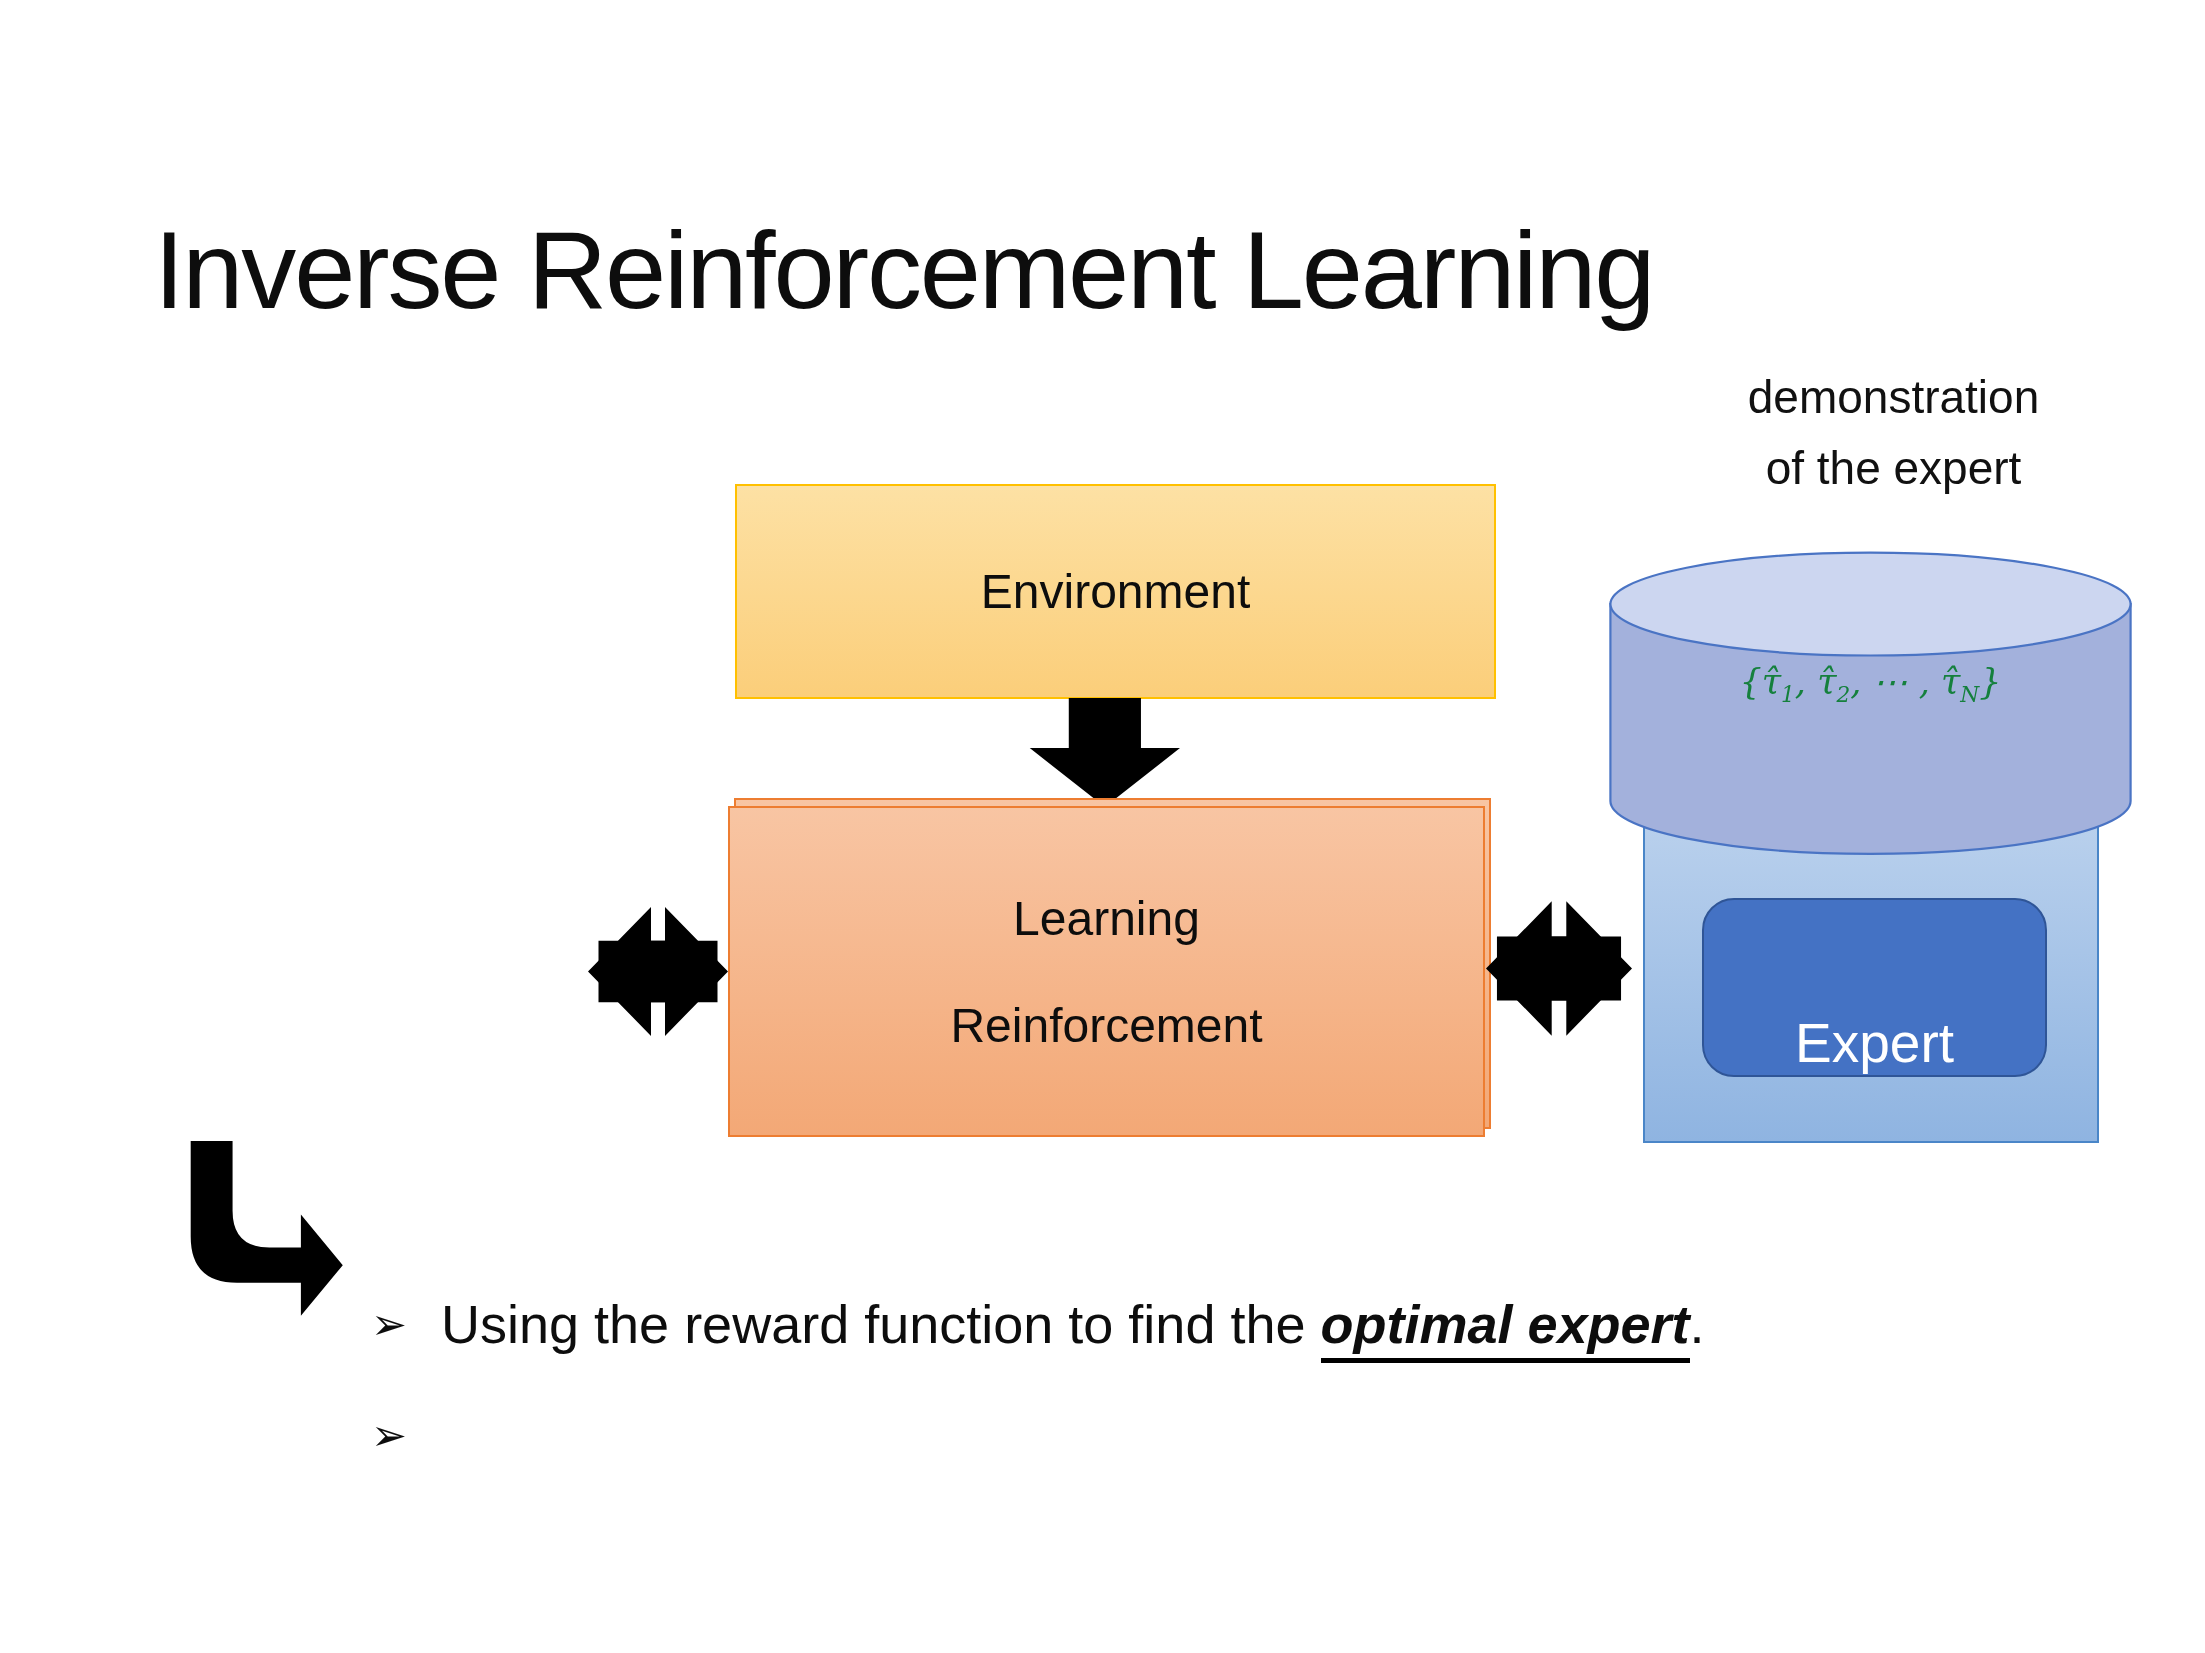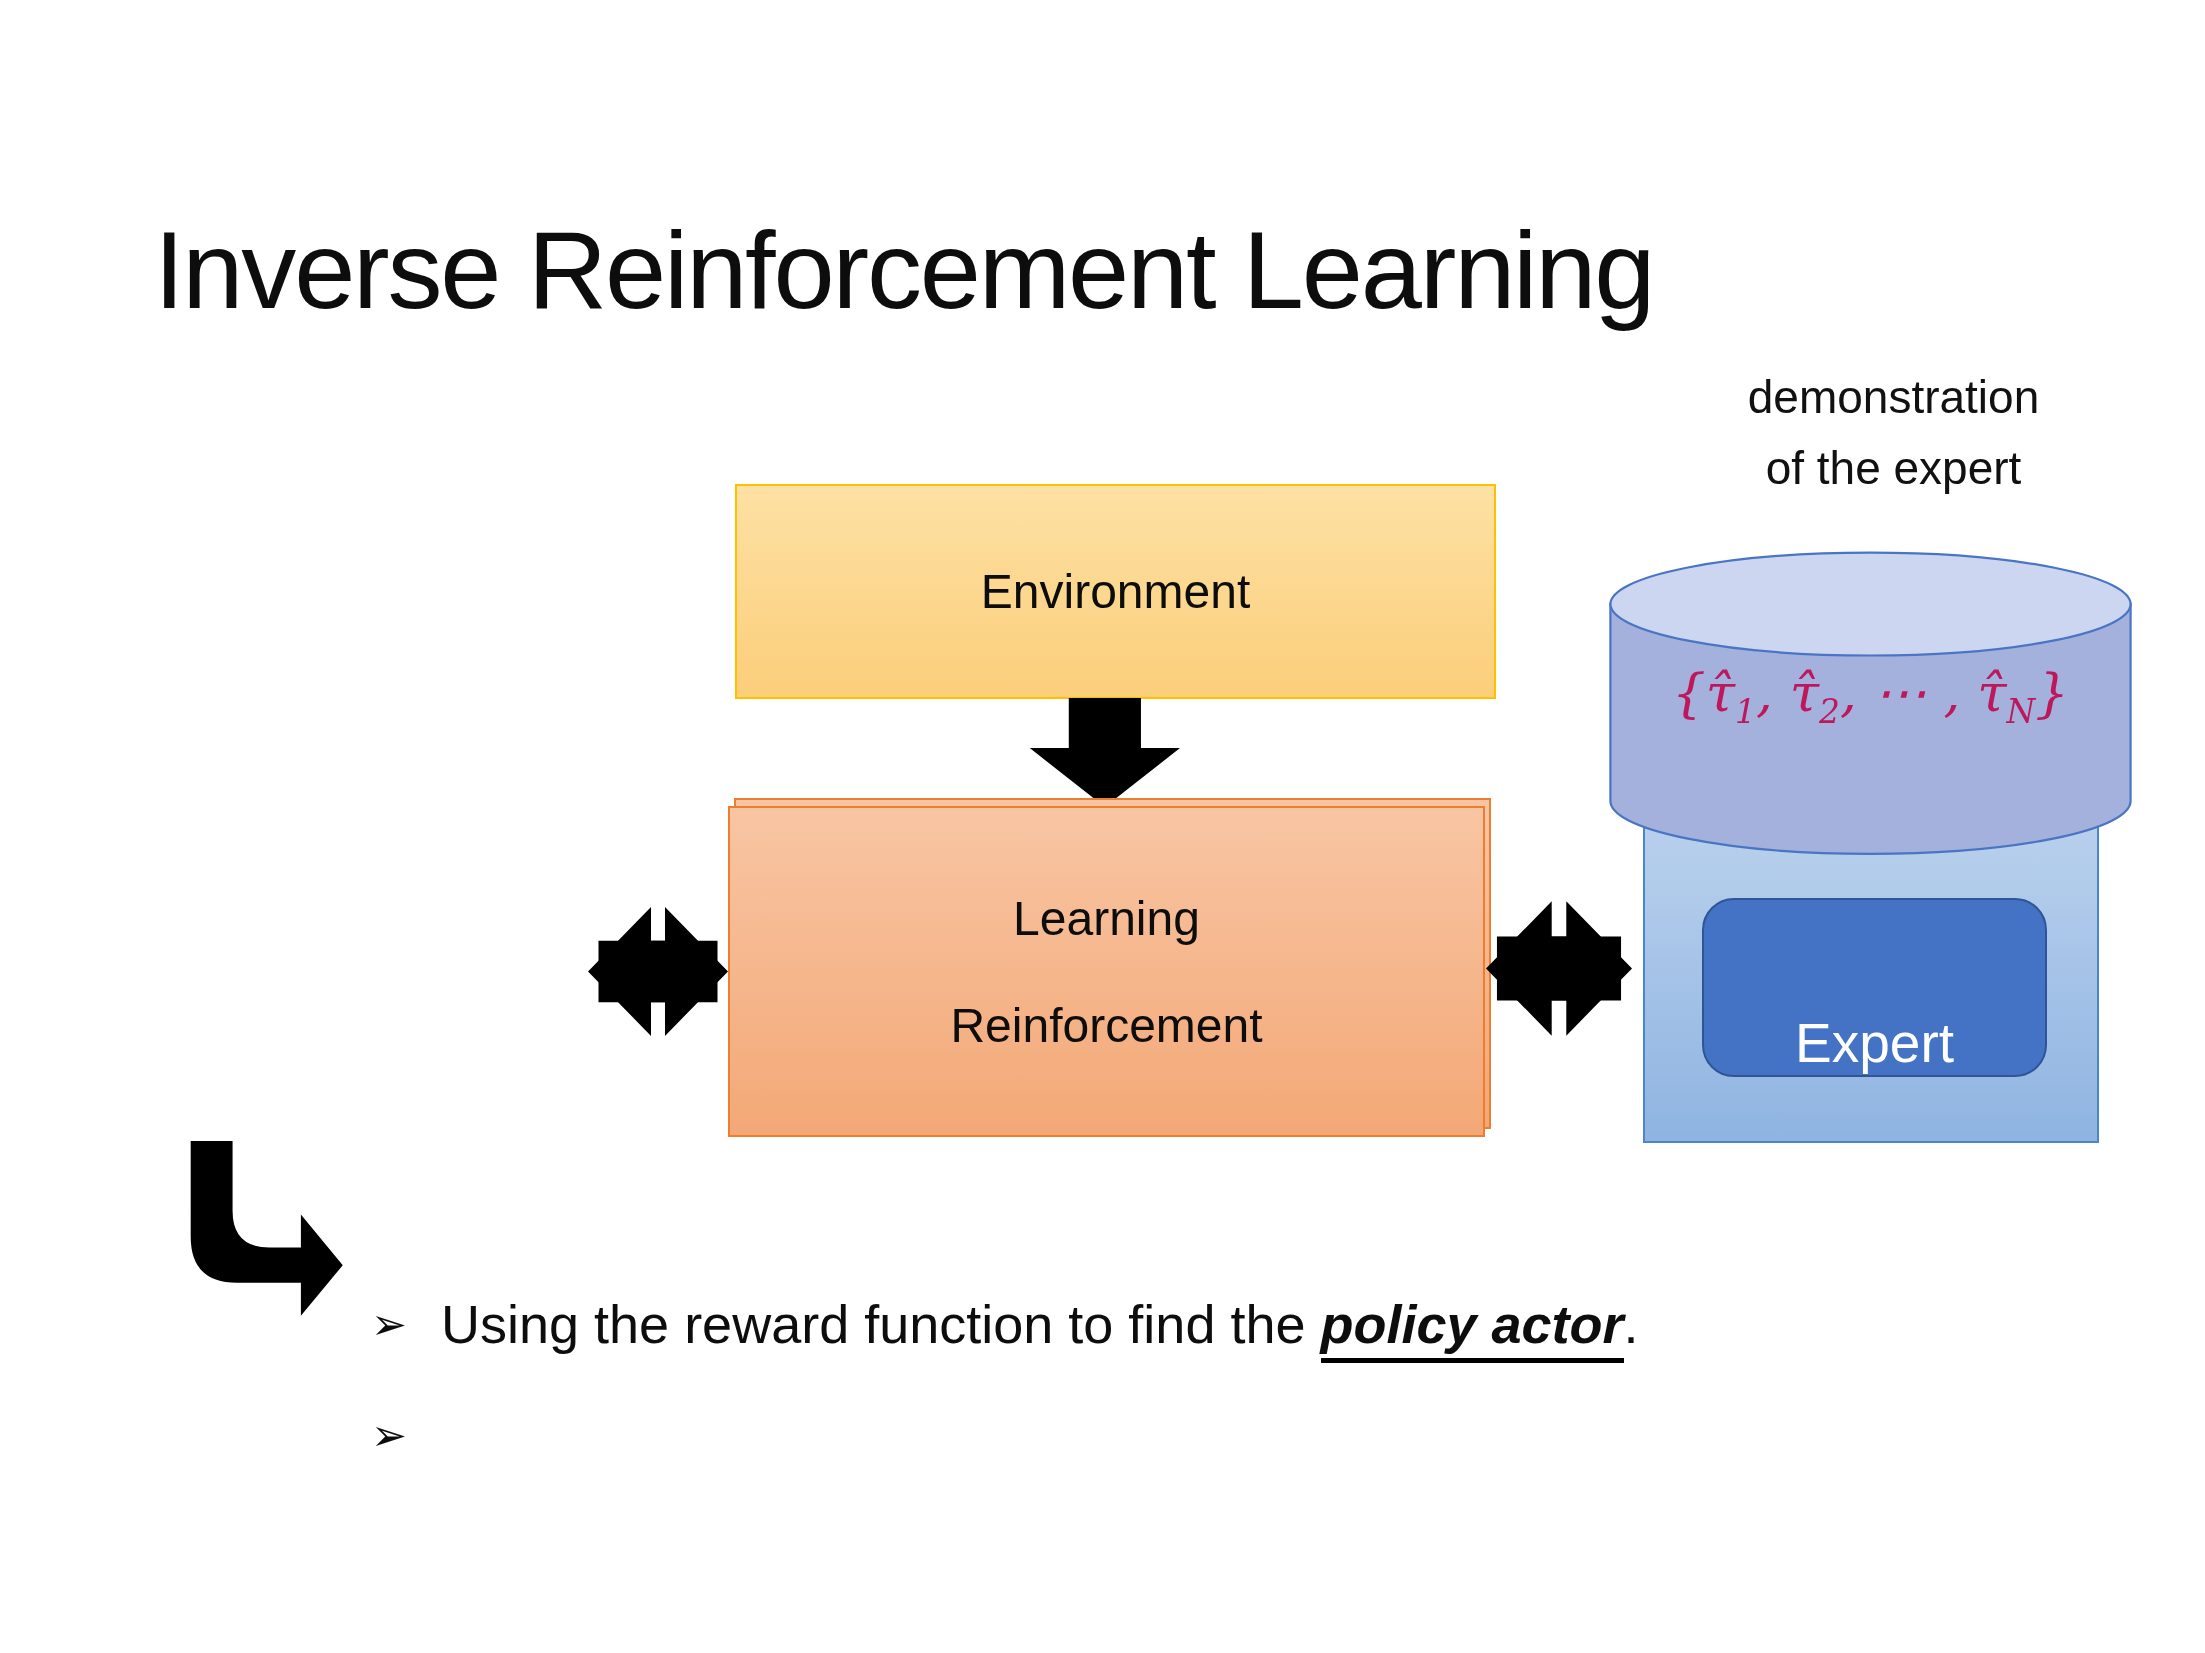--- a/index.html
+++ b/index.html
@@ -72,21 +72,21 @@
   }
   .expert-inner .lbl{color:#ffffff;font-size:55px;}
 
   .cylinder{left:1606px;top:548px;}
 
   .formula{
     left:1606px;top:662px;width:529px;
     text-align:center;
     font-family:"DejaVu Serif", serif;
     font-style:italic;
-    font-size:53px;color:#be185d;
+    font-size:35px;color:#15803d;
     white-space:nowrap;
   }
   .formula sub{font-size:0.62em;font-style:italic;}
   .bullet{
     position:absolute;left:371px;
     display:flex;align-items:flex-start;
     font-size:54px;line-height:97px;color:#0d0d0d;
   }
   .bullet .marker{
     font-size:43px;line-height:97px;
@@ -154,21 +154,21 @@
   <div class="abs box expert-inner">
     <div class="lbl">Expert</div>
   </div>
 
   <svg class="abs" style="left:187px;top:1141px;" width="158" height="180" viewBox="0 0 215 245">
     <path d="M62 0 L62 95 Q62 145 112 145 L155 145 L155 100 L212 169 L155 238 L155 193 L68 193 Q5 193 5 130 L5 0 Z" fill="#000000"></path>
   </svg>
 
   <div class="bullet b1">
     <span class="marker">➢</span>
-    <span class="txt"><span>Using the reward function to find the </span><span class="em">policy actor</span><span>.</span></span>
+    <span class="txt"><span>Using the reward function to find the </span><span class="em">optimal expert</span><span>.</span></span>
   </div>
 
   <div class="bullet b2">
     <span class="marker">➢</span>
   </div>
 
 </div>
 
 
 </body></html>

